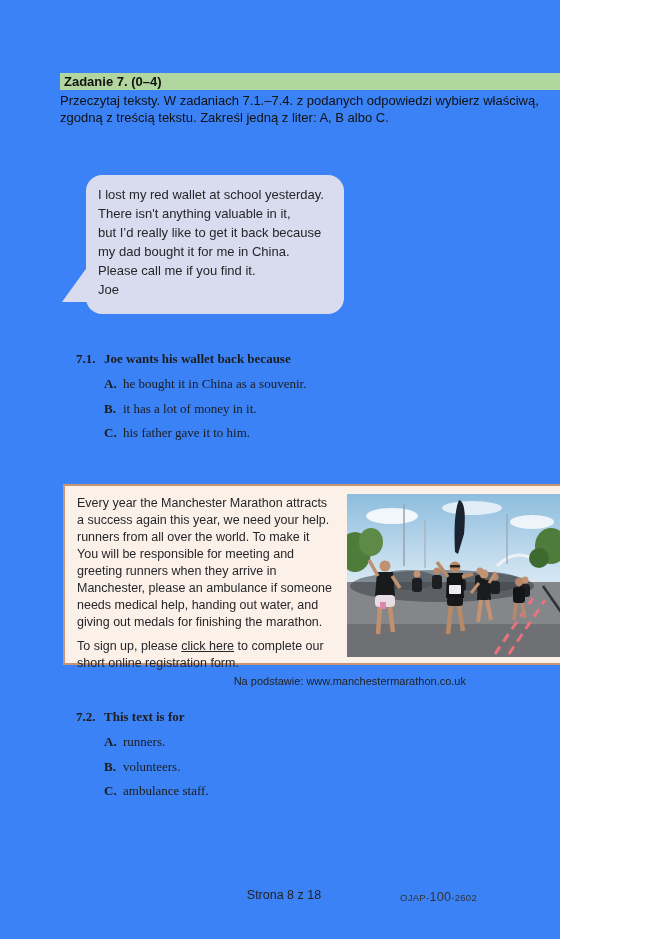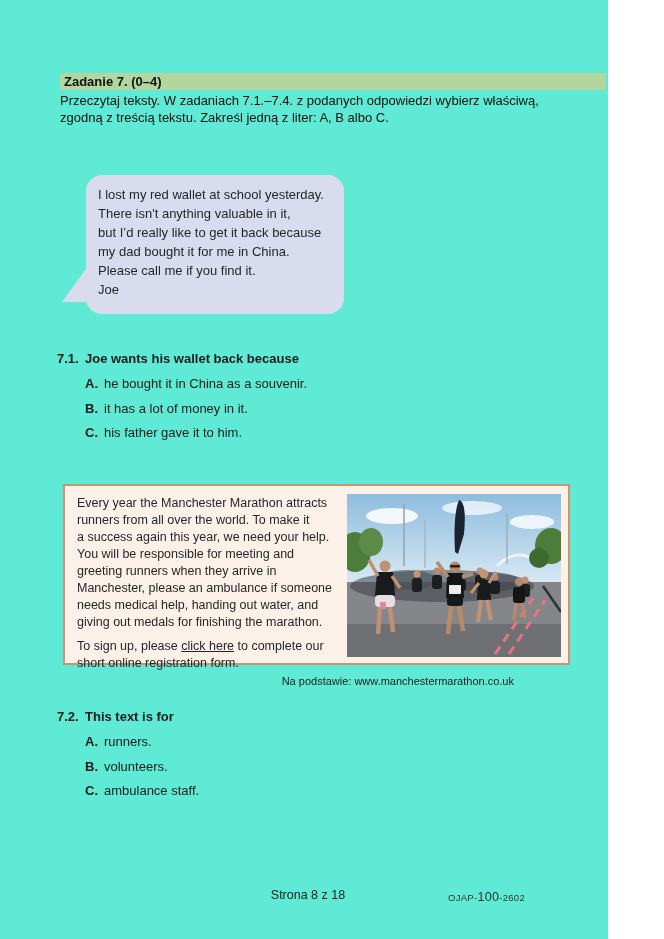--- a/index.html
+++ b/index.html
@@ -3,23 +3,23 @@
 <meta charset="utf-8">
 <style>
   * { margin: 0; padding: 0; box-sizing: border-box; }
   html, body { background: #ffffff; }
   body {
     font-family: "Liberation Sans", "DejaVu Sans", sans-serif;
     color: #1c1c1c;
   }
   .page {
     position: relative;
-    width: 608px;
+    width: 560px;
     height: 939px;
-    background: #5eead4;
+    background: #3b82f6;
     overflow: hidden;
   }
 
   
   .task-bar {
     position: absolute;
     left: 60px; top: 73px;
     width: 546px; height: 17px;
     background: #b1d79e;
     font-size: 13px; font-weight: bold;
@@ -52,21 +52,21 @@
   }
   .bubble-tail {
     position: absolute;
     left: 62px; top: 266px;
     width: 26px; height: 36px;
     background: #d8dcee;
     clip-path: polygon(100% 0, 100% 100%, 0 100%);
   }
 
   
-  .question { position: absolute; left: 57px; width: 540px; }
+  .question { position: absolute; left: 76px; width: 540px; font-family: Liberation Serif, serif; }
   .q1 { top: 352px; }
   .q2 { top: 710px; }
   .q-stem-row { display: flex; font-size: 13px; line-height: 14px; }
   .q-number { font-weight: bold; width: 28px; flex: 0 0 28px; }
   .q-stem { font-weight: bold; }
   .q-option { display: flex; margin-left: 28px; margin-top: 11px; font-size: 13px; line-height: 13.5px; }
   .q-letter { font-weight: bold; width: 19px; flex: 0 0 19px; }
 
   
   .marathon-box {
@@ -161,22 +161,22 @@
     </div>
     <div class="q-option">
       <span class="q-letter">C.</span>
       <span>his father gave it to him.</span>
     </div>
   </div>
 
   <div class="marathon-box">
     <div class="marathon-text">
       <div>Every year the Manchester Marathon attracts</div>
+      <div>a success again this year, we need your help.</div>
       <div>runners from all over the world. To make it</div>
-      <div>a success again this year, we need your help.</div>
       <div>You will be responsible for meeting and</div>
       <div>greeting runners when they arrive in</div>
       <div>Manchester, please an ambulance if someone</div>
       <div>needs medical help, handing out water, and</div>
       <div>giving out medals for finishing the marathon.</div>
       <div class="marathon-p2">
         <span>To sign up, please </span><span class="link">click here</span><span> to complete our short online registration form.</span>
       </div>
     </div>
 

